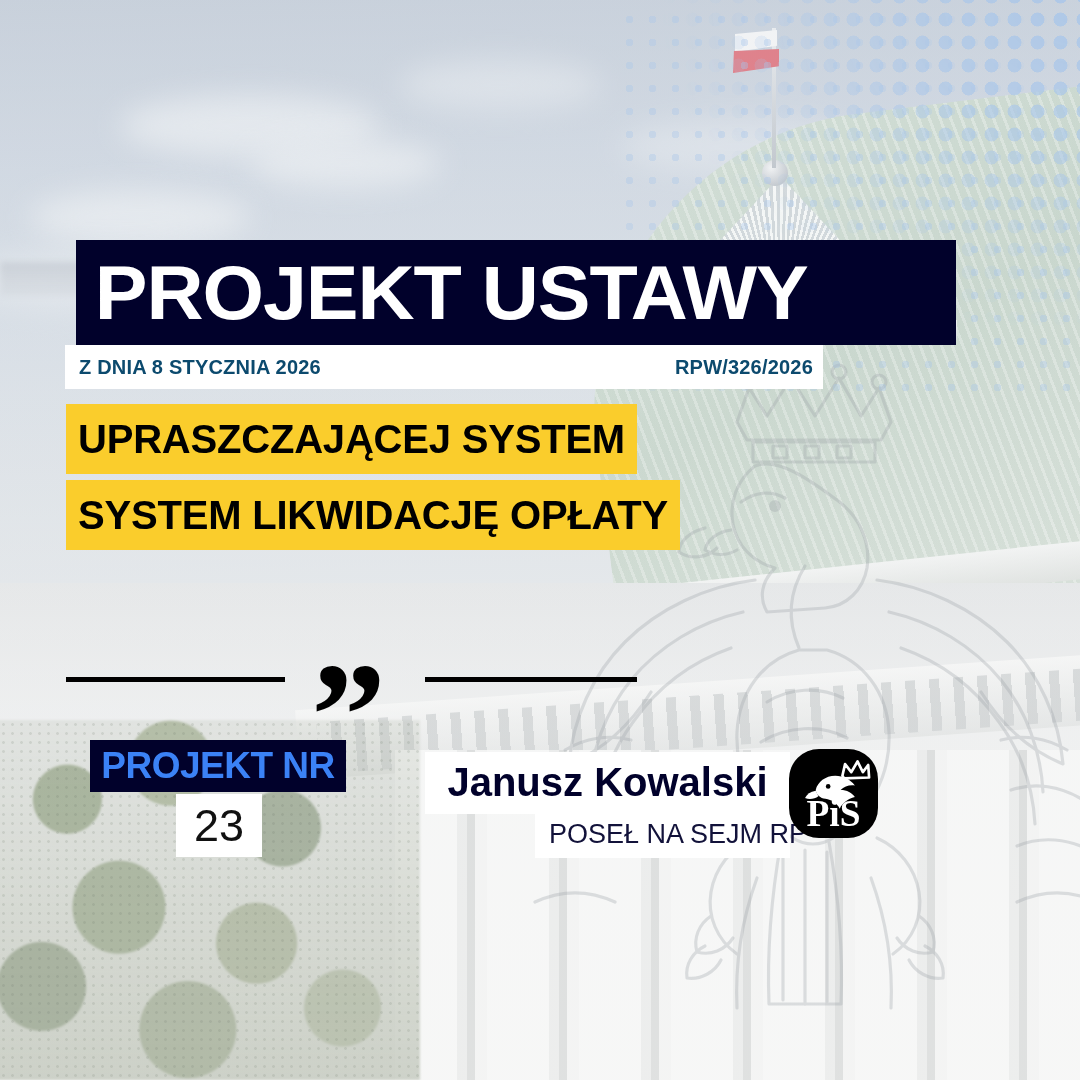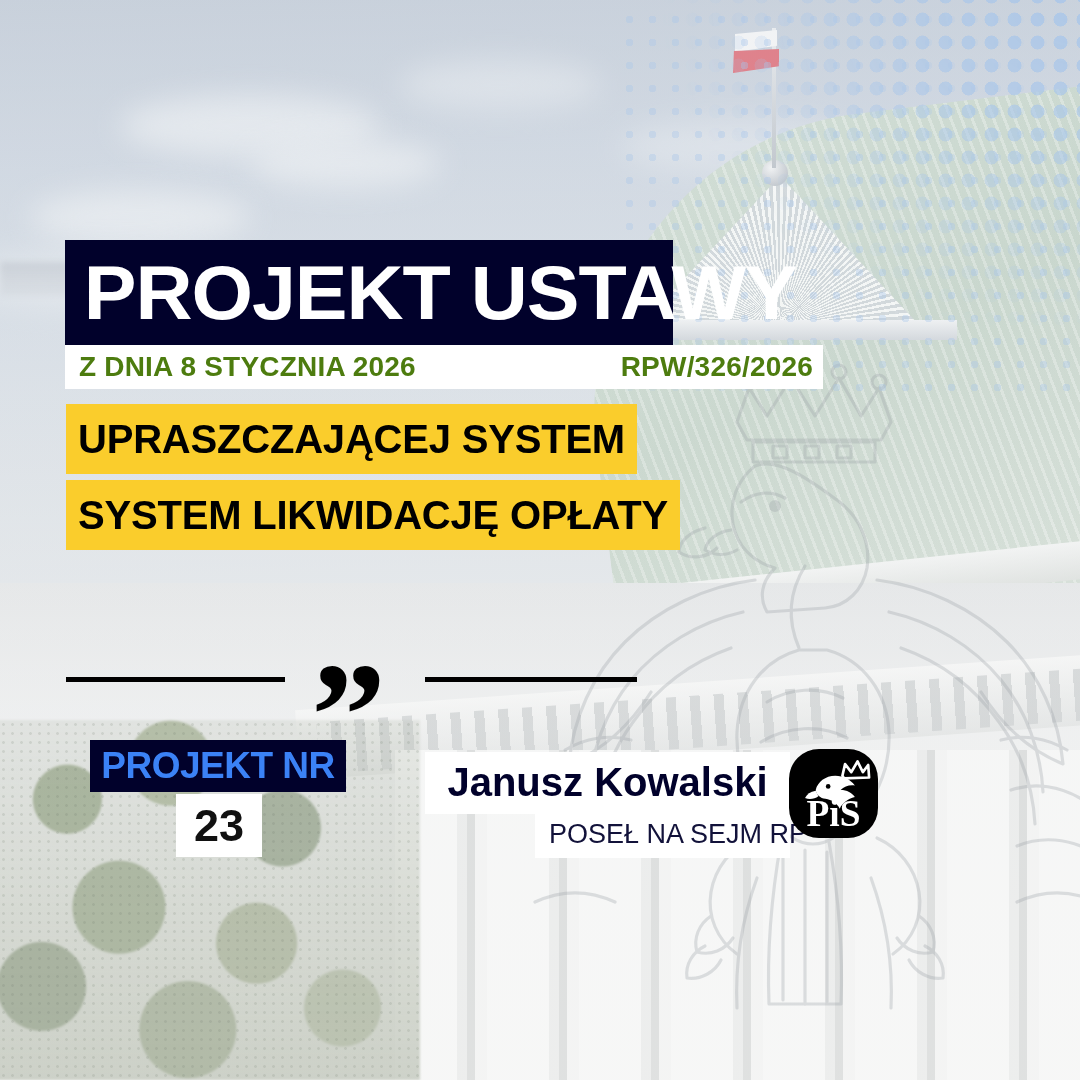--- a/index.html
+++ b/index.html
@@ -148,36 +148,36 @@
         rgba(0,0,0,0) 0%,rgba(0,0,0,.55) 45%,rgba(0,0,0,.5) 72%,rgba(0,0,0,0) 100%);
     mask-image:radial-gradient(ellipse 150% 150% at 100% 0%,
         rgba(0,0,0,0) 0%,rgba(0,0,0,.55) 45%,rgba(0,0,0,.5) 72%,rgba(0,0,0,0) 100%);
     width:470px;height:400px;opacity:.7;
   }
 
   
   .content{position:absolute;inset:0;}
 
   .title-box{
-    position:absolute;left:65px;top:240px;width:608px;height:105px;
+    position:absolute;left:76px;top:240px;width:880px;height:105px;
     background:#01012b;display:flex;align-items:center;
   }
   .title-box .t{
     color:#ffffff;font-weight:700;font-size:76px;letter-spacing:-1px;
     line-height:1;padding-left:18px;white-space:nowrap;
     transform:scaleX(1.04);transform-origin:left center;
   }
 
   .meta-band{
     position:absolute;left:65px;top:345px;width:758px;height:44px;
     background:#ffffff;display:flex;align-items:center;justify-content:space-between;
     padding:0 6px 0 14px;
   }
   .meta-band span{
-    color:#4d7c0f;font-weight:700;font-size:28px;letter-spacing:.2px;white-space:nowrap;
+    color:#0c4a6e;font-weight:700;font-size:20px;letter-spacing:.2px;white-space:nowrap;
   }
   .meta-band .rpw{padding-right:4px;}
 
   .hl-list{position:absolute;left:66px;top:404px;width:950px;text-align:right;}
   .hl{
     display:block;background:#facd2c;color:#000000;
     font-weight:700;font-size:40px;line-height:1;
     padding:15px 12px 15px 12px;margin-bottom:6px;width:max-content;max-width:100%;
     white-space:nowrap;letter-spacing:-.2px;
   }
@@ -194,21 +194,21 @@
   .projekt-nr{
     position:absolute;left:90px;top:740px;width:256px;height:52px;
     background:#01012b;display:flex;align-items:center;justify-content:center;
   }
   .projekt-nr span{color:#3b82f6;font-weight:700;font-size:37px;letter-spacing:-.5px;}
 
   .projekt-num{
     position:absolute;left:176px;top:794px;width:86px;height:63px;
     background:#ffffff;display:flex;align-items:center;justify-content:center;
   }
-  .projekt-num span{color:#111;font-weight:700;font-size:45px;}
+  .projekt-num span{color:#111;font-weight:400;font-size:45px;}
 
   .person{position:absolute;left:425px;top:752px;width:365px;}
   .person .name{
     background:#fff;color:#01012b;font-weight:700;font-size:40px;
     line-height:1;padding:10px 14px 12px 14px;text-align:center;white-space:nowrap;
   }
   .person .role{
     background:#fff;color:#12123a;font-weight:400;font-size:27px;
     line-height:1;padding:7px 14px 10px 14px;text-align:right;
     margin-left:110px;white-space:nowrap;

